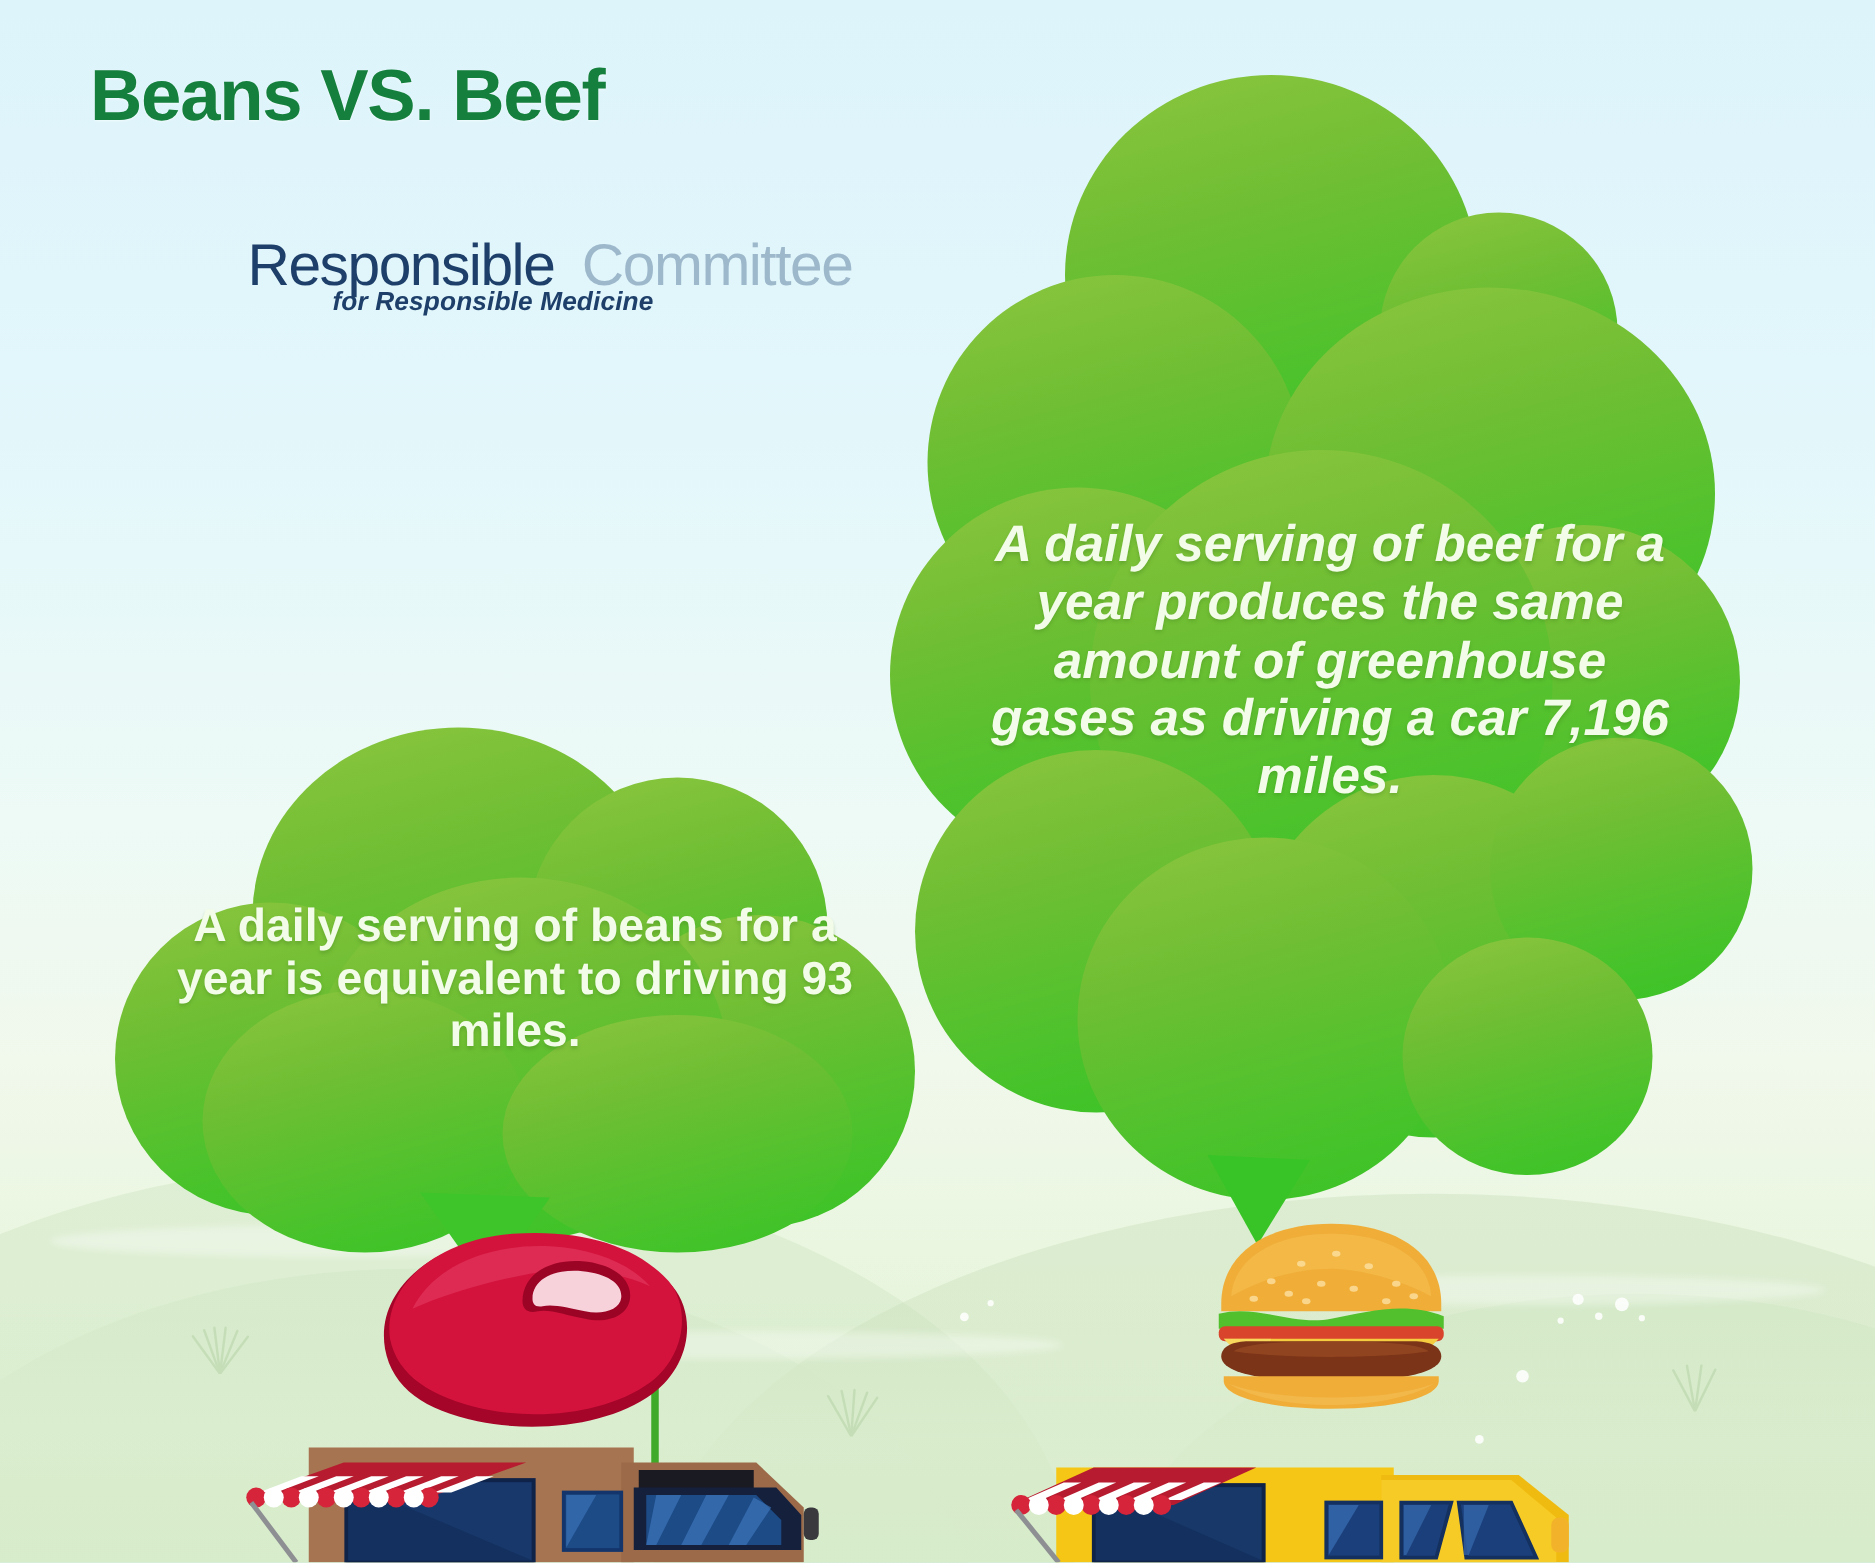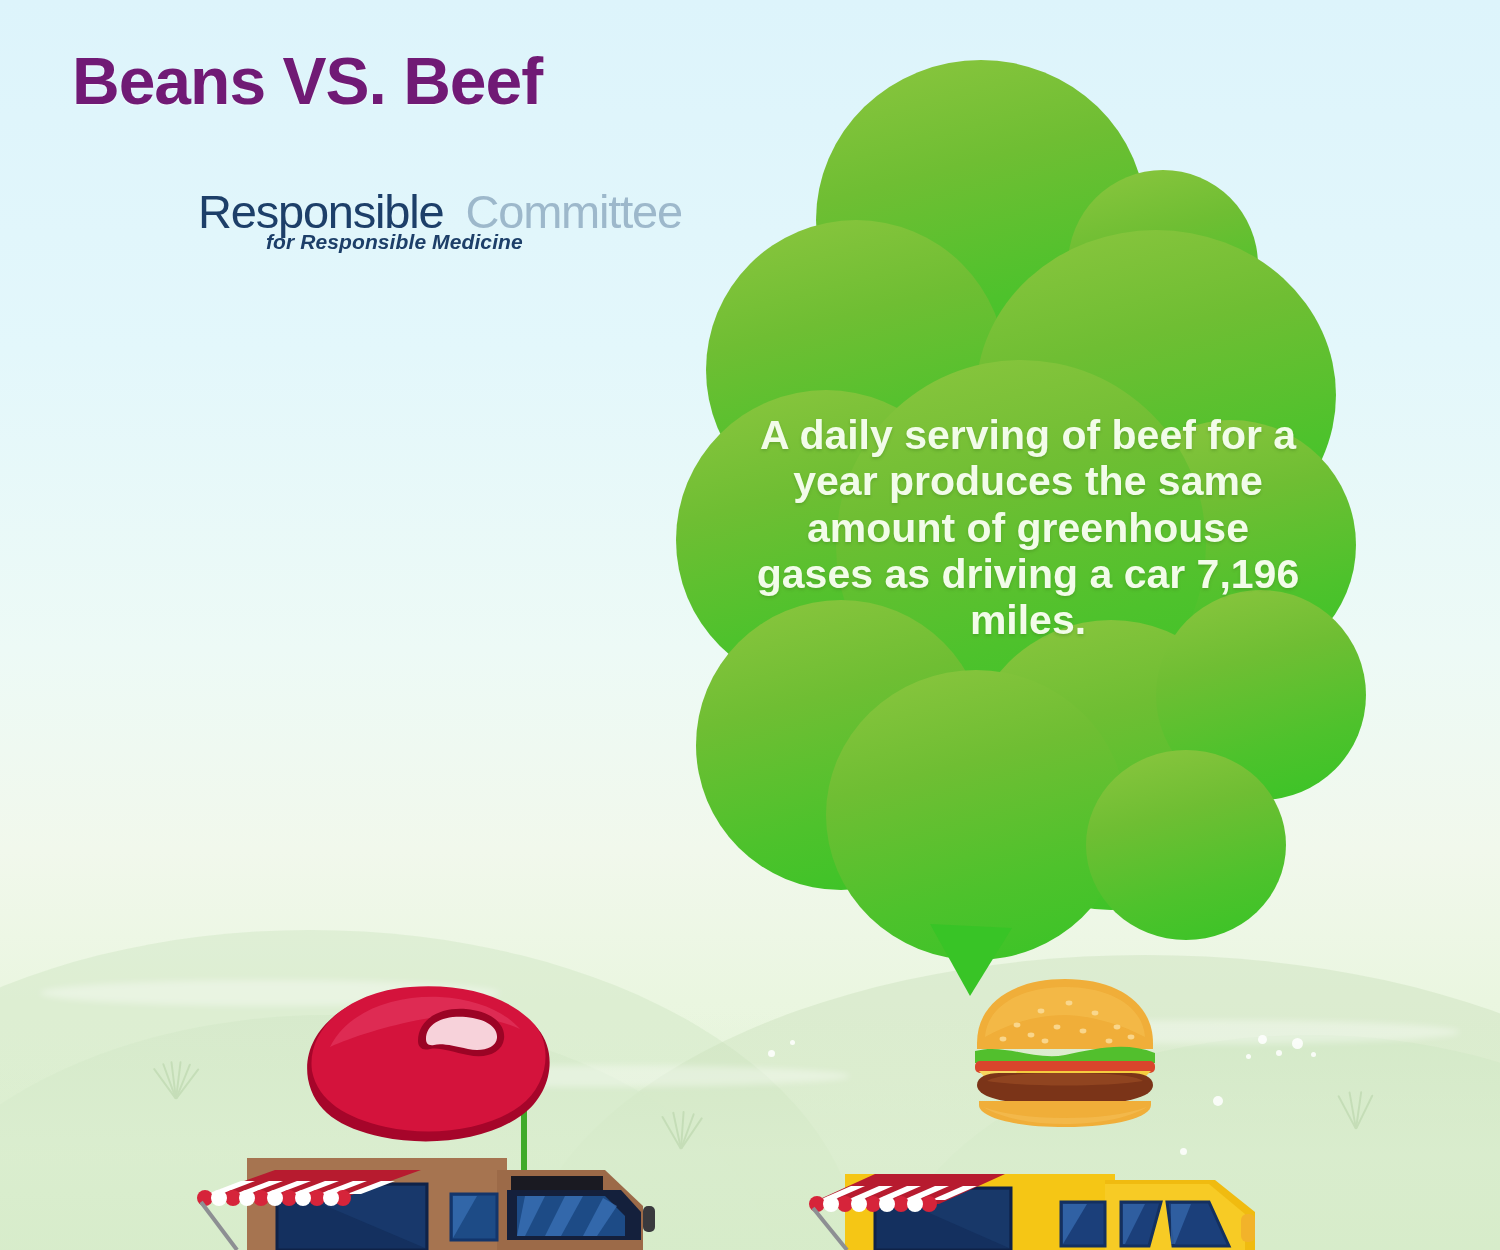--- a/index.html
+++ b/index.html
@@ -39,22 +39,22 @@
   }
   .grass span {
     position:absolute; bottom:0; left:50%; width:2px; height:38px;
     background:#9bbf8a; transform-origin:bottom center; border-radius:2px;
   }
   .sparkle { position:absolute; background:#fff; border-radius:50%; opacity:.85; }
 
   
   .title {
     position:absolute; left:72px; top:48px;
-    font-size:66px; font-weight:bold; letter-spacing:-1px;
-    color:#701a75; line-height:1;
+    font-size:58px; font-weight:bold; letter-spacing:-1px;
+    color:#15803d; line-height:1;
     text-shadow:0 1px 2px rgba(255,255,255,.6);
   }
 
   
   .logo { position:absolute; left:198px; top:188px; }
   .logo-main { font-size:47px; line-height:1; letter-spacing:-1.2px; white-space:nowrap; }
   .logo-a { color:#1d3f69; }
   .logo-b { color:#9db8cb;margin-left:22px; }
   .logo-sub {
     font-size:21px; font-weight:bold; color:#1d3f69;
@@ -69,21 +69,21 @@
     background:linear-gradient(165deg,#8cc63f 0%, #6fbe33 35%, #4ec22c 70%, #38c426 100%);
   }
   .bub-text {
     position:absolute; z-index:6; color:#f2fce9; font-weight:bold;
     text-align:center; line-height:1.13;
     text-shadow:0 2px 3px rgba(60,120,30,.30);
   }
   .tail { position:absolute; z-index:5; }
 
   
-  #bubbleRight { left:676px; top:60px; width:700px; height:935px; }
+  #bubbleRight { left:712px; top:60px; width:700px; height:935px;font-style:italic; }
   #bubbleRight .bub-text { left:72px; top:352px; width:560px; font-size:41px; }
 
   
   #bubbleLeft { left:92px; top:582px; width:640px; height:420px; }
   #bubbleLeft .bub-text { left:34px; top:138px; width:572px; font-size:37px; }
 
   
   #bean { position:absolute; left:290px; top:975px; width:270px; height:180px; z-index:8; }
   .bean-stem {
     position:absolute; left:234px; top:112px; width:6px; height:95px;
@@ -168,20 +168,33 @@
     <div class="lobe" style="left:290px; top:560px; width:290px; height:290px;"></div>
     <div class="lobe" style="left:480px; top:530px; width:210px; height:210px;"></div>
     <div class="lobe" style="left:150px; top:610px; width:300px; height:290px;"></div>
     <div class="lobe" style="left:410px; top:690px; width:200px; height:190px;"></div>
     <svg class="tail" style="left:250px; top:860px;" width="90" height="80" viewBox="0 0 90 80">
       <path d="M4 4 L86 8 L44 76 Z" fill="#38c426"></path>
     </svg>
     <div class="bub-text">A daily serving of beef for a year produces the same amount of greenhouse gases as driving a car 7,196 miles.</div>
   </div>
 
+  <div class="bubble" id="bubbleLeft">
+    <div class="lobe" style="left:110px; top:0px;   width:330px; height:300px;"></div>
+    <div class="lobe" style="left:330px; top:40px;  width:240px; height:240px;"></div>
+    <div class="lobe" style="left:0px;   top:140px; width:250px; height:250px;"></div>
+    <div class="lobe" style="left:390px; top:150px; width:250px; height:250px;"></div>
+    <div class="lobe" style="left:160px; top:120px; width:330px; height:290px;"></div>
+    <div class="lobe" style="left:70px;  top:210px; width:260px; height:210px;"></div>
+    <div class="lobe" style="left:310px; top:230px; width:280px; height:190px;"></div>
+    <svg class="tail" style="left:242px; top:370px;" width="110" height="80" viewBox="0 0 110 80">
+      <path d="M2 2 L106 6 L56 78 Z" fill="#3ec52a"></path>
+    </svg>
+    <div class="bub-text">A daily serving of beans for a year is equivalent to driving 93 miles.</div>
+  </div>
 
   <div class="bean-stem" style="left:521px; top:1078px;"></div>
   <svg id="bean" viewBox="0 0 270 180">
     <path d="M18 104 C10 56 58 18 118 14 C176 10 222 24 248 54 C268 78 262 118 232 140
              C198 165 140 172 92 162 C50 153 24 136 18 104 Z" fill="#a6052a"></path>
     <path d="M22 96 C16 52 62 16 120 12 C176 8 220 22 245 50 C263 72 258 110 230 131
              C197 155 142 162 96 152 C56 143 28 126 22 96 Z" fill="#d4133c"></path>
     <path d="M40 72 C58 36 104 20 150 22 C186 24 214 36 230 54
              C204 42 168 38 134 44 C96 51 62 62 40 72 Z" fill="#e8446a" opacity=".5"></path>
     <path d="M128 66 C128 44 150 32 176 34 C200 36 216 48 214 64

